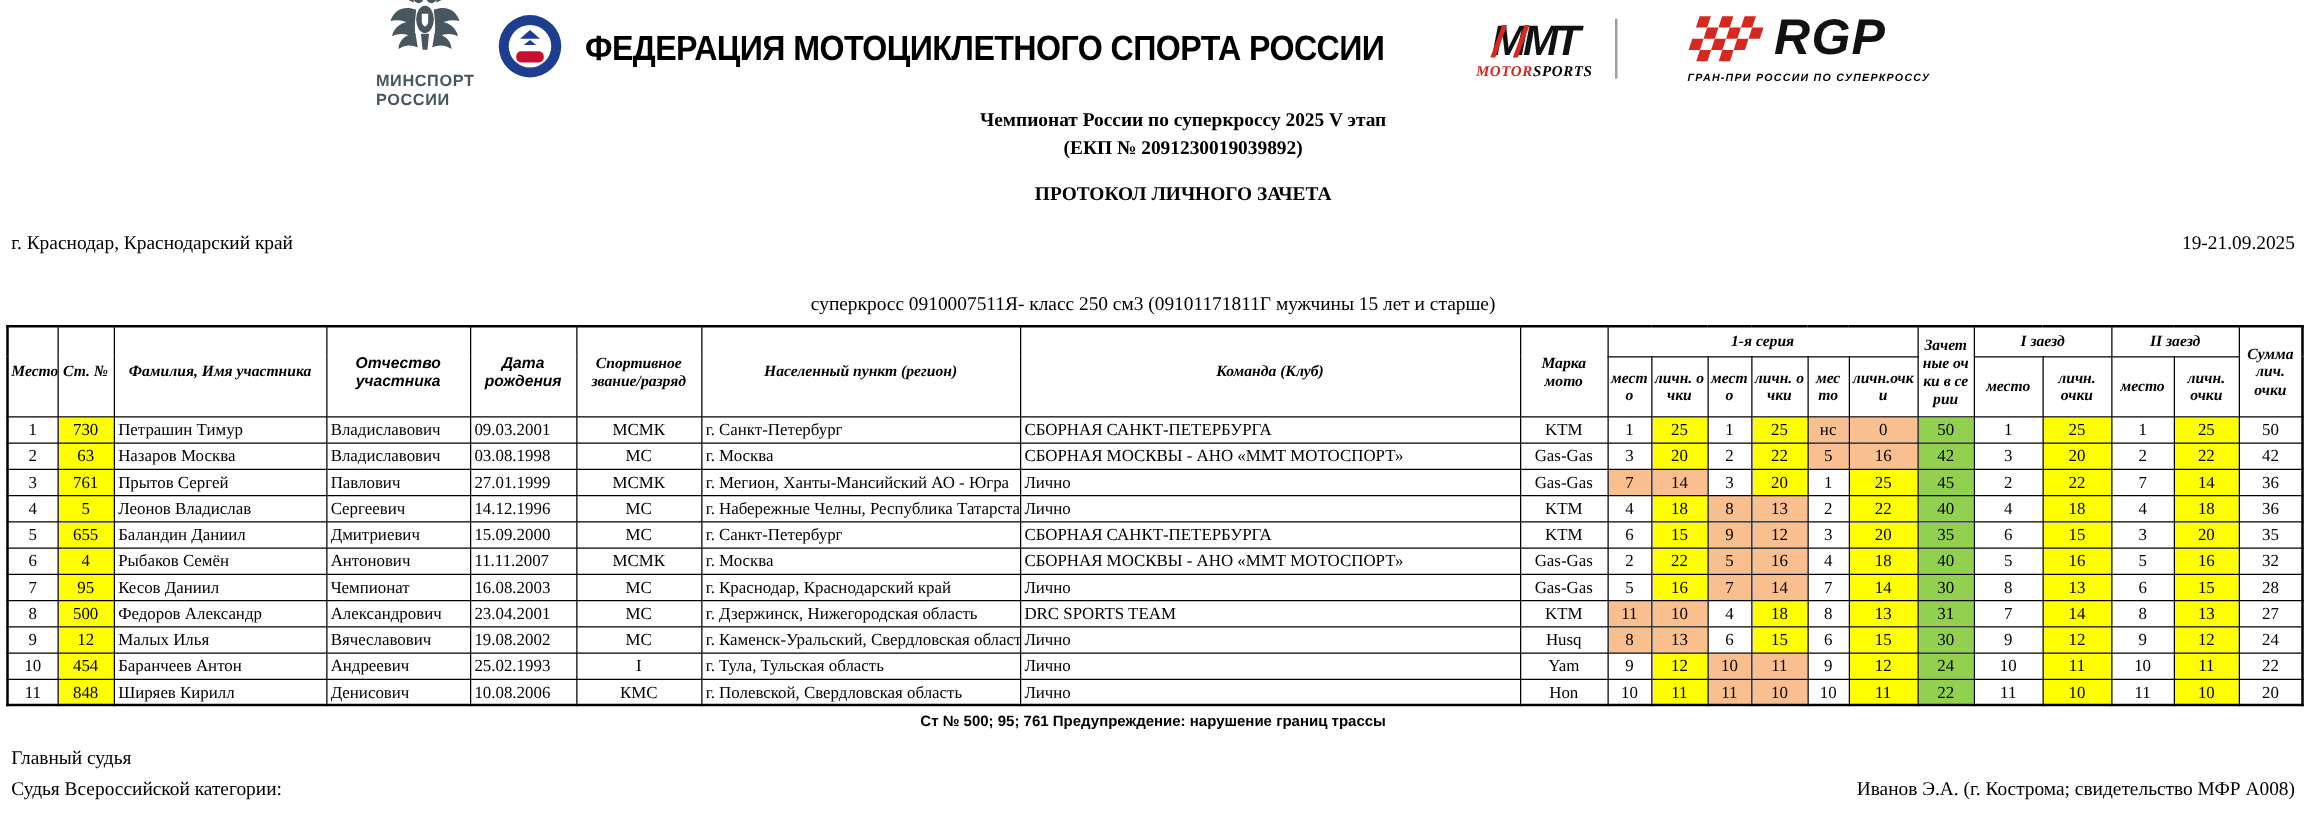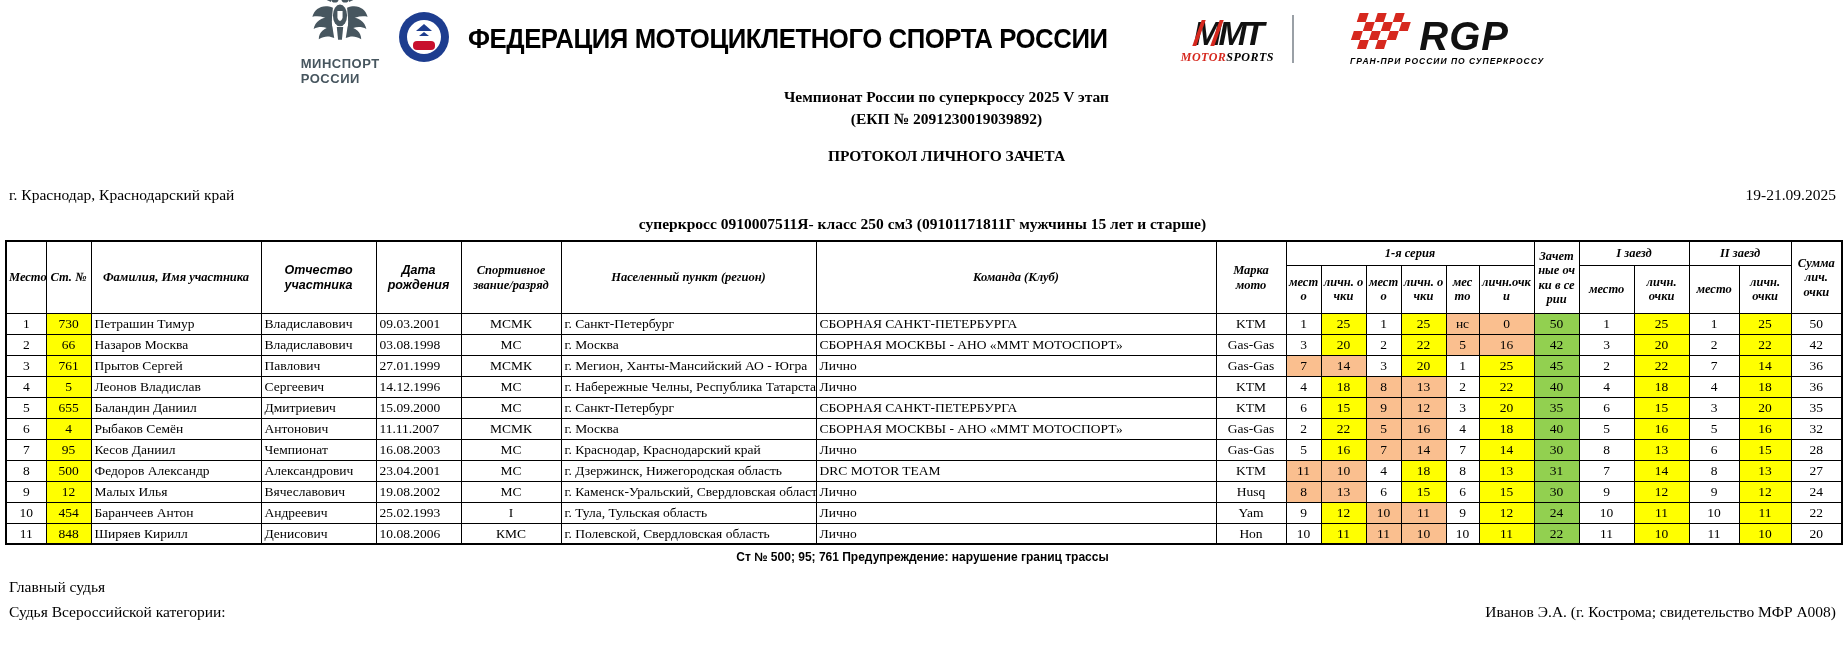--- a/index.html
+++ b/index.html
@@ -11,30 +11,30 @@
   .minsport-label { font-family:"Liberation Sans",sans-serif; font-weight:700; font-size:13px; line-height:1.15; color:#47565f; letter-spacing:.5px; white-space:pre-line; }
   .mfr-title { font-family:"Liberation Sans",sans-serif; font-weight:700; font-size:28px; letter-spacing:-.5px; transform:scaleX(.92); transform-origin:left center; white-space:nowrap; }
   .mmt { display:flex; flex-direction:column; align-items:center; line-height:1; position:relative; }
   .mmt-top { font-family:"Liberation Sans",sans-serif; font-weight:700; font-style:italic; font-size:34px; letter-spacing:-3px; color:#111; }
   .mmt-stripe { position:absolute; top:4px; width:4px; height:26px; background:#d6281e; transform:skewX(-20deg); }
   .mmt-stripe.s1 { left:16px; } .mmt-stripe.s2 { left:34px; }
   .mmt-bottom { font-family:Liberation Serif, serif; font-weight:700; font-style:italic; font-size:12px; letter-spacing:.5px; margin-top:1px; }
   .mmt-bottom .red { color:#d6281e; }
   .logo-divider { width:2px; height:48px; background:#9aa0a6; }
   .rgp { display:flex; flex-direction:column; align-items:center; }
-  .rgp-row { display:flex; align-items:flex-end; gap:4px; }
+  .rgp-row { display:flex; align-items:flex-start; gap:4px; }
   .rgp-letters { font-family:"Liberation Sans",sans-serif; font-weight:700; font-style:italic; font-size:40px; letter-spacing:1px; color:#111; line-height:.9; }
   .rgp-sub { font-family:"Liberation Sans",sans-serif; font-weight:700; font-style:italic; font-size:8.5px; letter-spacing:1px; margin-top:2px;margin-left:38px; }
 
   
   .title-block { text-align:center; margin-top:14px; line-height:1.45;padding-left:48px; }
   .title-line { font-weight:700; font-size:15.5px; }
   .protocol-line { font-weight:700; font-size:15.5px; margin-top:14px; }
   .loc-row { display:flex; justify-content:space-between; padding:0 9px; margin-top:19px; font-size:15.5px; }
-  .class-line { text-align:center; font-weight:700; font-size:15.5px; margin-top:11px; }
+  .class-line { text-align:center; font-weight:400; font-size:15.5px; margin-top:31px; }
 
   
   table.results { border-collapse:collapse; margin:7px auto 0 5px; table-layout:fixed; width:1836px; border:2px solid #000; }
   .results th, .results td { border:1px solid #000; overflow:hidden; }
   .results thead th { font-weight:700; font-style:italic; font-size:12.5px; text-align:center; line-height:1.15; padding:1px 2px; vertical-align:middle; }
   .results thead tr.grp { height:24px; }
   .results thead tr.sub { height:48px; }
   th.hdr-sans { font-family:"Liberation Sans",sans-serif; font-weight:400; font-size:12px;margin-top:32px; }
   th.brk { word-break:break-all; }
   .results tbody tr { height:21px; }
@@ -213,21 +213,21 @@
         <td class="c bg-orange">0</td>
         <td class="c bg-green">50</td>
         <td class="c">1</td>
         <td class="c bg-yellow">25</td>
         <td class="c">1</td>
         <td class="c bg-yellow">25</td>
         <td class="c">50</td>
       </tr>
       <tr>
         <td class="c">2</td>
-        <td class="c bg-yellow">66</td>
+        <td class="c bg-yellow">63</td>
         <td class="l">Назаров Москва</td>
         <td class="l">Владиславович</td>
         <td class="l">03.08.1998</td>
         <td class="c">МС</td>
         <td class="l">г. Москва</td>
         <td class="l">СБОРНАЯ МОСКВЫ - АНО «ММТ МОТОСПОРТ»</td>
         <td class="c">Gas-Gas</td>
         <td class="c">3</td>
         <td class="c bg-yellow">20</td>
         <td class="c">2</td>
@@ -357,21 +357,21 @@
         <td class="c">28</td>
       </tr>
       <tr>
         <td class="c">8</td>
         <td class="c bg-yellow">500</td>
         <td class="l">Федоров Александр</td>
         <td class="l">Александрович</td>
         <td class="l">23.04.2001</td>
         <td class="c">МС</td>
         <td class="l">г. Дзержинск, Нижегородская область</td>
-        <td class="l">DRC MOTOR TEAM</td>
+        <td class="l">DRC SPORTS TEAM</td>
         <td class="c">KTM</td>
         <td class="c bg-orange">11</td>
         <td class="c bg-orange">10</td>
         <td class="c">4</td>
         <td class="c bg-yellow">18</td>
         <td class="c">8</td>
         <td class="c bg-yellow">13</td>
         <td class="c bg-green">31</td>
         <td class="c">7</td>
         <td class="c bg-yellow">14</td>

